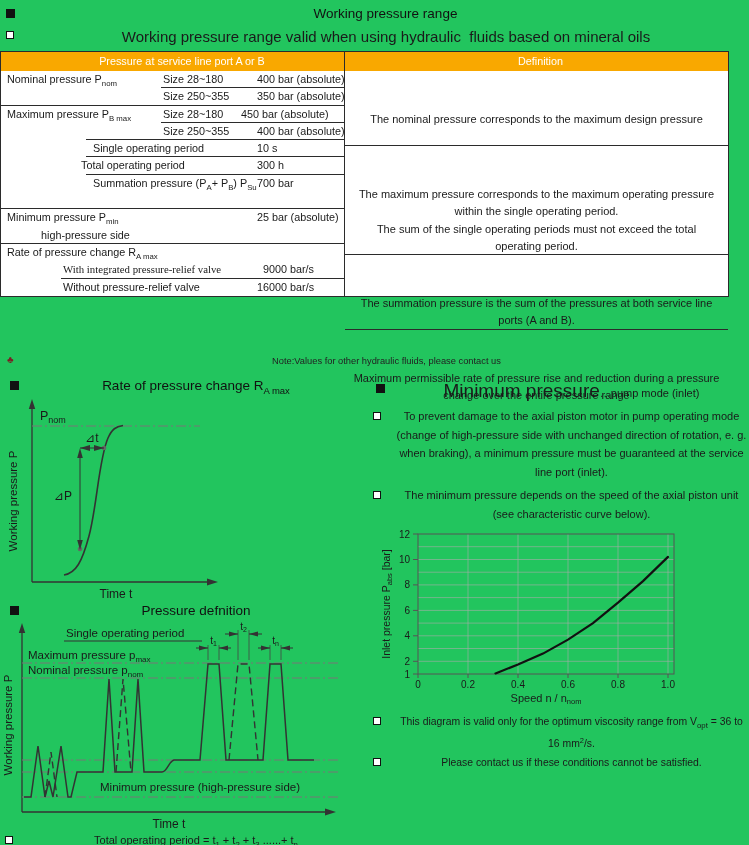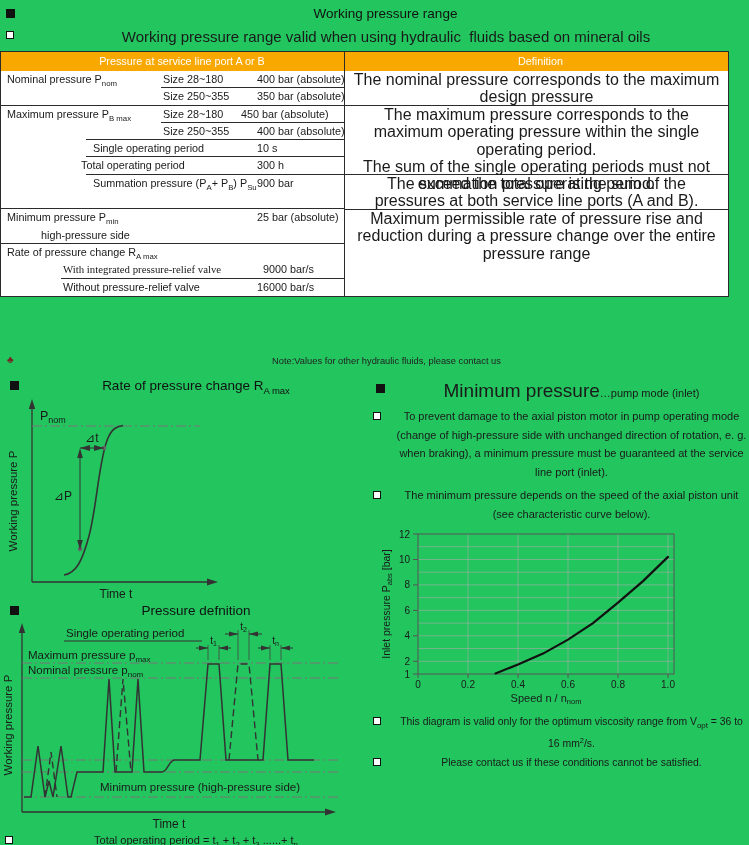--- a/index.html
+++ b/index.html
@@ -16,21 +16,21 @@
   .hline sub{font-size:9.5px;}
   
   .tbl{position:relative;height:298px;margin-top:6px;}
   .tpanel{position:absolute;top:0;height:246px;border:1px solid #2b2b2b;box-sizing:border-box;background:#fff;}
   .tleft{left:0;width:356px;}
   .tright{left:344px;width:385px;}
   .thead{height:19px;line-height:19px;background:#F9A800;color:#fff;font-size:10.8px;padding-left:8px;}
   .trow{position:relative;height:17.3px;font-size:10.8px;line-height:17.3px;}
   .c{position:absolute;top:0;white-space:nowrap;}
   .rl{position:absolute;bottom:0;right:0;height:1px;background:#2b2b2b;}
-  .dsec{box-sizing:border-box;border-bottom:1px solid #2b2b2b;padding:0 8px;font-size:16px;line-height:17.25px;}
+  .dsec{box-sizing:border-box;border-bottom:1px solid #2b2b2b;padding:0 8px;font-size:11px;line-height:17.25px;margin-top:40px;}
   .dsec.last{border-bottom:none;}
   
   .note{position:relative;margin-top:7px;padding-left:24px;font-size:9.3px;color:#222;}
   .noteicon{position:absolute;left:7px;top:-2px;font-size:10px;color:#7a1f24;}
   
   .leftblock{position:absolute;left:4px;top:378px;width:362px;}
   .rightblock{position:absolute;left:372px;top:380px;width:377px;}
   .rb{position:relative;padding-left:22px;font-size:11px;line-height:18.6px;margin-top:5px;}
   .rb .bsq2{position:absolute;left:1px;top:5px;width:6px;height:6px;border:1.4px solid #111;background:#fff;}
   .rb.small{font-size:10.4px;line-height:15.2px;}
@@ -100,21 +100,21 @@
         <span class="c" style="left:256px;">10 s</span>
         <span class="rl" style="left:85px;"></span>
       </div>
       <div class="trow">
         <span class="c" style="left:80px;">Total operating period</span>
         <span class="c" style="left:256px;">300 h</span>
         <span class="rl" style="left:85px;"></span>
       </div>
       <div class="trow">
         <span class="c" style="left:92px;"><span>Summation pressure (P</span><sub>A</sub><span>+ P</span><sub>B</sub><span>) P</span><sub>Su</sub></span>
-        <span class="c" style="left:256px;">900 bar</span>
+        <span class="c" style="left:256px;">700 bar</span>
       </div>
       <div class="trow">
         <span class="rl" style="left:0;"></span>
       </div>
       <div class="trow">
         <span class="c" style="left:6px;"><span>Minimum pressure P</span><sub>min</sub></span>
         <span class="c" style="left:256px;">25 bar (absolute)</span>
       </div>
       <div class="trow">
         <span class="c" style="left:40px;">high-pressure side</span>

